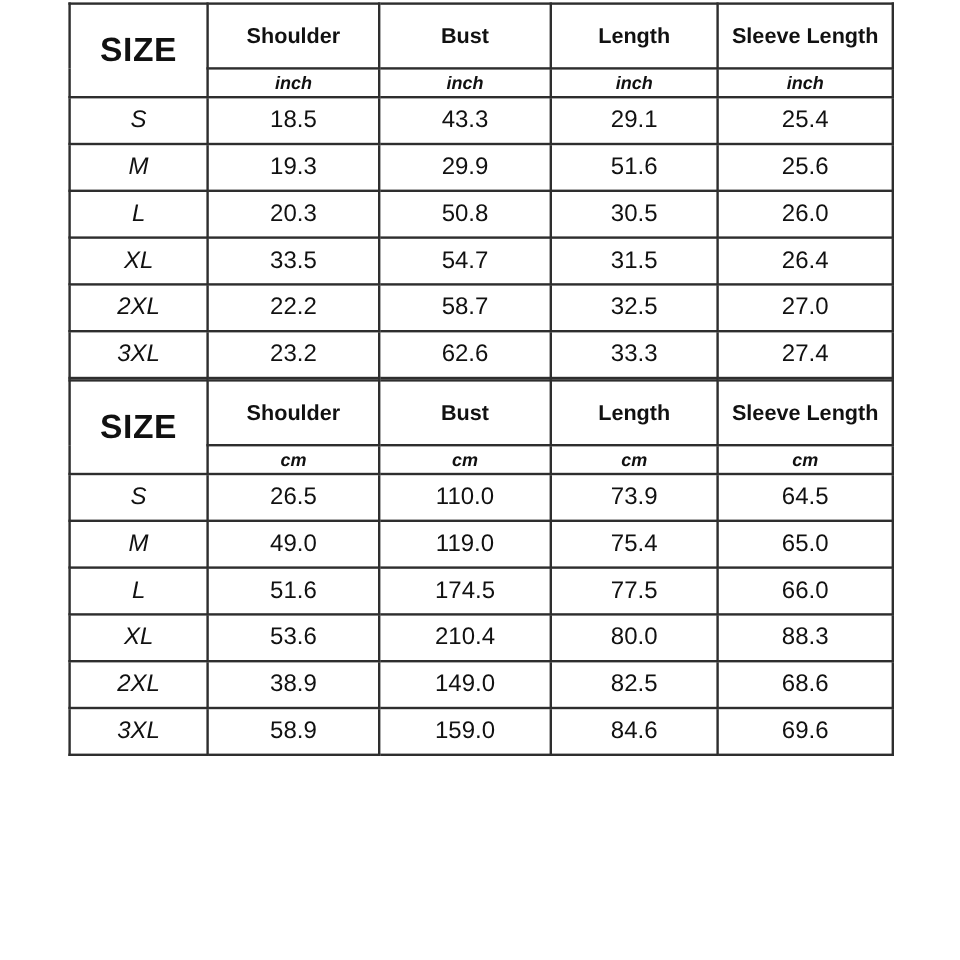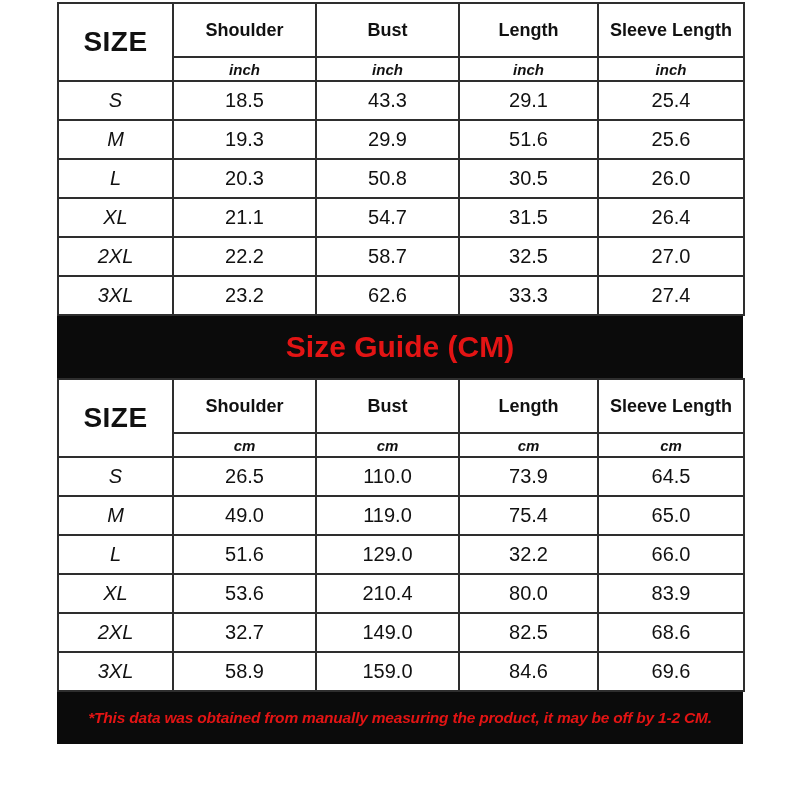--- a/index.html
+++ b/index.html
@@ -93,21 +93,21 @@
     </tr>
     <tr>
       <td class="val size-label">L</td>
       <td class="val">20.3</td>
       <td class="val">50.8</td>
       <td class="val">30.5</td>
       <td class="val">26.0</td>
     </tr>
     <tr>
       <td class="val size-label">XL</td>
-      <td class="val">21.1</td>
+      <td class="val">33.5</td>
       <td class="val">54.7</td>
       <td class="val">31.5</td>
       <td class="val">26.4</td>
     </tr>
     <tr>
       <td class="val size-label">2XL</td>
       <td class="val">22.2</td>
       <td class="val">58.7</td>
       <td class="val">32.5</td>
       <td class="val">27.0</td>
@@ -115,23 +115,20 @@
     <tr>
       <td class="val size-label">3XL</td>
       <td class="val">23.2</td>
       <td class="val">62.6</td>
       <td class="val">33.3</td>
       <td class="val">27.4</td>
     </tr>
   </tbody>
     </table>
 
-  <div class="bar title-bar-cm">
-    <span>Size Guide (CM)</span>
-  </div>
 
   <table>
     <colgroup>
       <col style="width:115px">
         <col style="width:143px">
         <col style="width:143px">
         <col style="width:139px">
         <col style="width:146px">
     </colgroup>
     <tbody>
@@ -158,45 +155,42 @@
     <tr>
       <td class="val size-label">M</td>
       <td class="val">49.0</td>
       <td class="val">119.0</td>
       <td class="val">75.4</td>
       <td class="val">65.0</td>
     </tr>
     <tr>
       <td class="val size-label">L</td>
       <td class="val">51.6</td>
-      <td class="val">129.0</td>
-      <td class="val">32.2</td>
+      <td class="val">174.5</td>
+      <td class="val">77.5</td>
       <td class="val">66.0</td>
     </tr>
     <tr>
       <td class="val size-label">XL</td>
       <td class="val">53.6</td>
       <td class="val">210.4</td>
       <td class="val">80.0</td>
-      <td class="val">83.9</td>
+      <td class="val">88.3</td>
     </tr>
     <tr>
       <td class="val size-label">2XL</td>
-      <td class="val">32.7</td>
+      <td class="val">38.9</td>
       <td class="val">149.0</td>
       <td class="val">82.5</td>
       <td class="val">68.6</td>
     </tr>
     <tr>
       <td class="val size-label">3XL</td>
       <td class="val">58.9</td>
       <td class="val">159.0</td>
       <td class="val">84.6</td>
       <td class="val">69.6</td>
     </tr>
   </tbody>
     </table>
 
-  <div class="bar footer-bar">
-    <span>*This data was obtained from manually measuring the product, it may be off by 1-2 CM.</span>
-  </div>
 
 </div>
 
 </body></html>

